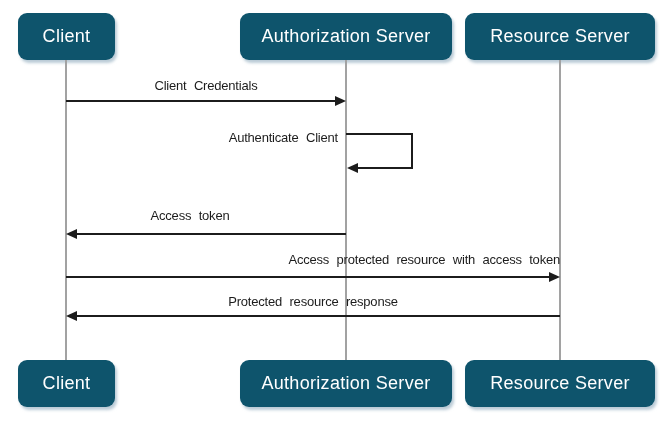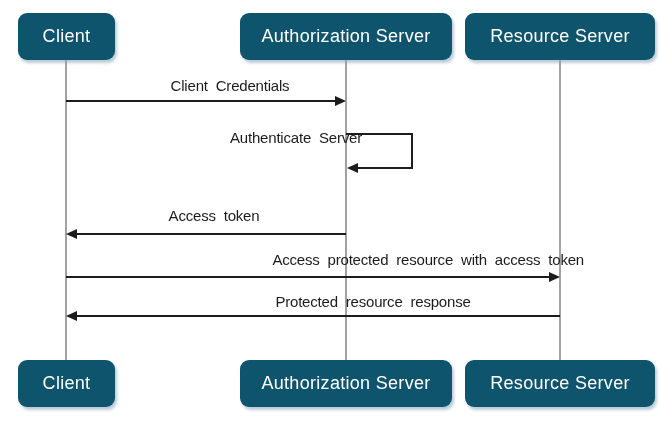--- a/index.html
+++ b/index.html
@@ -28,29 +28,28 @@
   .lifeline {
     position: absolute;
     width: 2px;
     top: 60px;
     height: 300px;
     background: var(--lifeline, #a2a2a2);
     z-index: 1;
   }
   .msg-label {
     position: absolute;
-    font-size: 15px;
+    font-size: 13px;
     line-height: 15px;
     color: var(--arrow, #1c1c1c);
     text-align: center;
     word-spacing: 4px;
     letter-spacing: -0.2px;
     z-index: 3;
     white-space: nowrap;
-    padding-left: 24px;
   }
   .msg-label.right-align { text-align: right; }
   .arrow-line {
     position: absolute;
     height: 2px;
     background: var(--arrow, #1c1c1c);
     z-index: 2;
   }
   .vline {
     position: absolute;
@@ -94,41 +93,41 @@
     <span>Resource Server</span>
   </div>
 
   <div>
     <div class="msg-label" style="left:66px; top:78px; width:280px;">Client Credentials</div>
     <div class="arrow-line" style="left:66px; top:100px; width:269px;"></div>
     <div class="head-r" style="left:335px; top:96px;"></div>
   </div>
 
   <div>
-    <div class="msg-label right-align" style="left:100px; top:130px; width:238px;">Authenticate Server</div>
+    <div class="msg-label right-align" style="left:100px; top:130px; width:238px;">Authenticate Client</div>
     <div class="arrow-line" style="left:346px; top:133px; width:67px;"></div>
     <div class="vline" style="left:411px; top:133px; height:36px;"></div>
     <div class="arrow-line" style="left:358px; top:167px; width:55px;"></div>
     <div class="head-l" style="left:347px; top:163px;"></div>
   </div>
 
   <div>
     <div class="msg-label" style="left:66px; top:208px; width:248px;">Access token</div>
     <div class="arrow-line" style="left:77px; top:233px; width:269px;"></div>
     <div class="head-l" style="left:66px; top:229px;"></div>
   </div>
 
   <div>
     <div class="msg-label" style="left:66px; top:252px; width:494px;text-align:right;">Access protected resource with access token</div>
     <div class="arrow-line" style="left:66px; top:276px; width:483px;"></div>
     <div class="head-r" style="left:549px; top:272px;"></div>
   </div>
 
   <div>
-    <div class="msg-label" style="left:66px; top:294px; width:494px;margin-left:36px;">Protected resource response</div>
+    <div class="msg-label" style="left:66px; top:294px; width:494px;">Protected resource response</div>
     <div class="arrow-line" style="left:77px; top:315px; width:483px;"></div>
     <div class="head-l" style="left:66px; top:311px;"></div>
   </div>
 
   <div class="actor" style="left:18px;  top:360px; width:97px;">
     <span>Client</span>
   </div>
   <div class="actor" style="left:240px; top:360px; width:212px;">
     <span>Authorization Server</span>
   </div>

